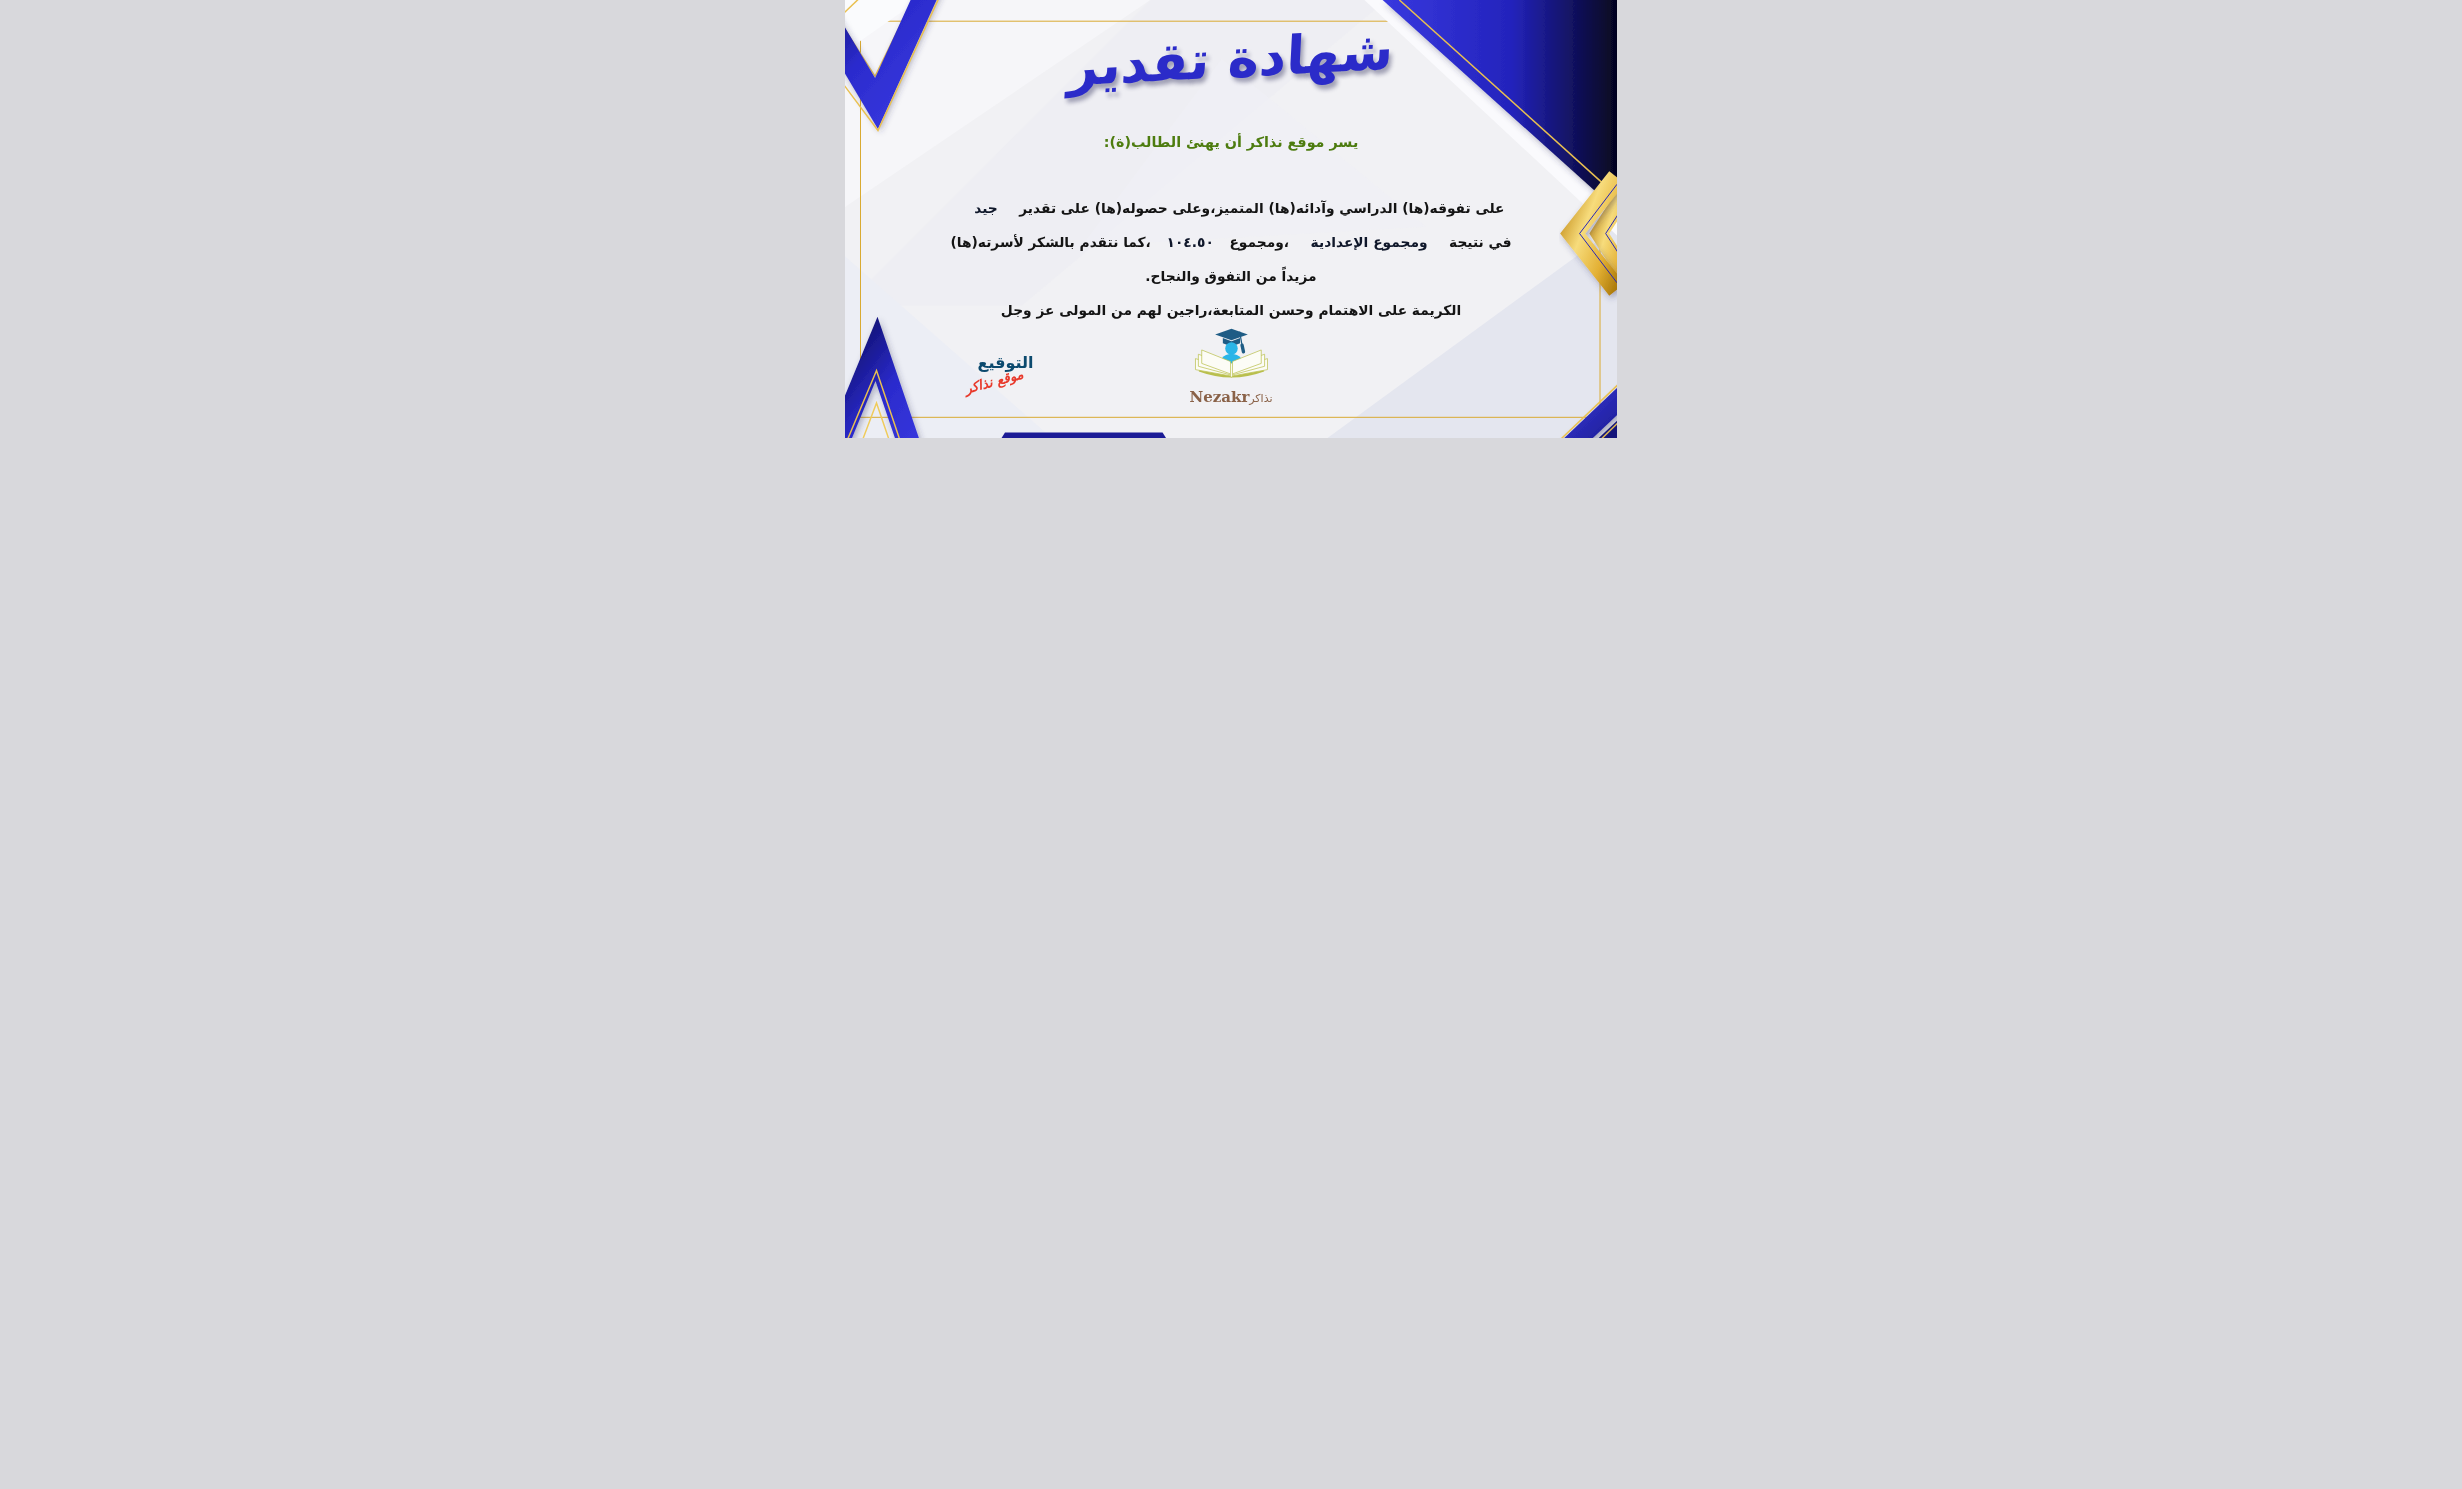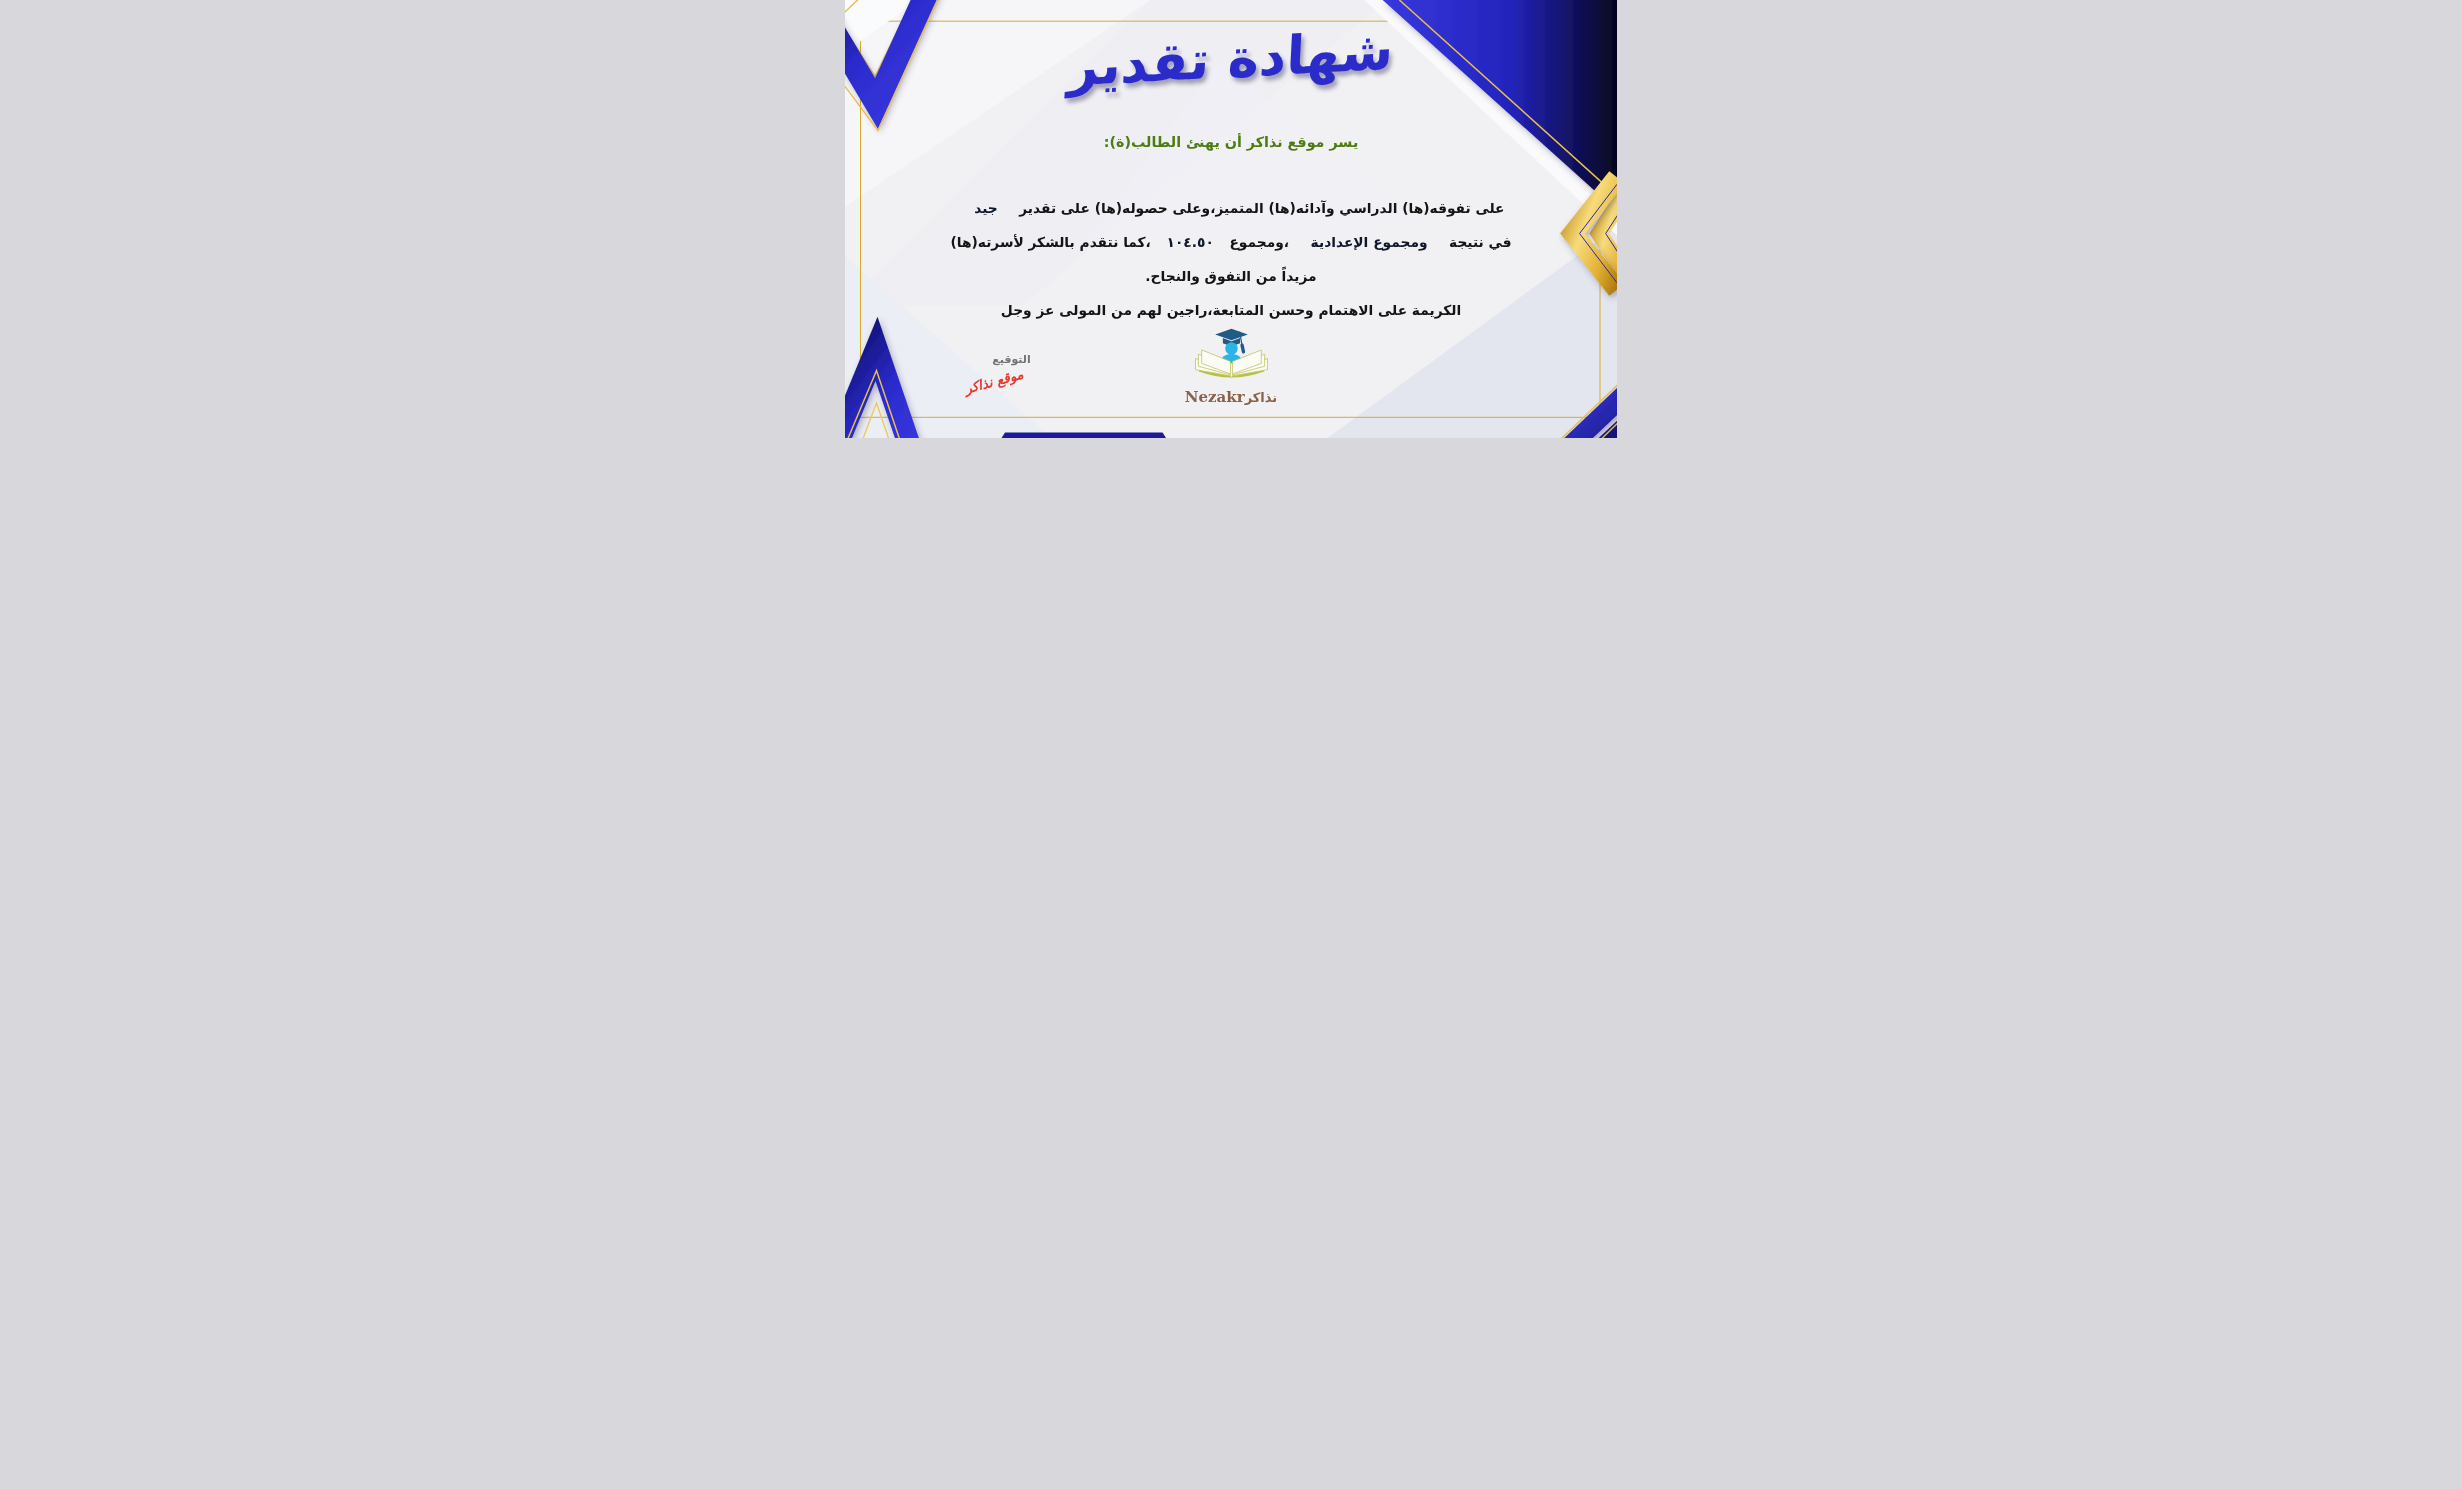--- a/index.html
+++ b/index.html
@@ -27,35 +27,35 @@
   }
   .bodytext{
     position:absolute;top:197px;left:29.5px;right:29.5px;margin:0;
     direction:rtl;font-size:13.8px;font-weight:bold;color:#141414;
   }
   .bodytext p{margin:0 0 11.3px 0;line-height:22.7px;}
   .red{color:#0f172a;}
   .gap{display:inline-block;margin:0 16.7px;}
   .gap-sm{display:inline-block;margin:0 10.8px;text-align:right;}
   .sig-label{
-    position:absolute;left:110px;top:353px;width:113px;
-    font-size:11px;font-weight:bold;color:#737373;direction:rtl;
+    position:absolute;left:104px;top:353px;width:113px;
+    font-size:16px;font-weight:bold;color:#0c4a6e;direction:rtl;
   }
   .sig-script{
     position:absolute;left:90px;top:374px;width:118px;
     font-size:13.3px;font-weight:bold;font-style:italic;color:#E8392B;
     direction:rtl;transform:rotate(-15deg);
   }
   .logo{
     position:absolute;left:50%;top:325px;transform:translateX(-50%);
     width:118px;text-align:center;
   }
   .brand{margin-top:1px;color:#8A6248;direction:ltr;white-space:nowrap;}
   .brand-latin{font-family:"DejaVu Serif",serif;font-weight:bold;font-size:15px;}
-  .brand-arabic{font-family:"DejaVu Sans",sans-serif;font-weight:bold;font-size:13px;}
+  .brand-arabic{font-family:"DejaVu Sans",sans-serif;font-weight:normal;font-size:11px;}
 </style>
 </head>
 <body>
 
 <div class="canvas">
 
   <svg class="deco" viewBox="0 0 1568 889" preserveAspectRatio="none" aria-hidden="true">
     <defs>
       <linearGradient id="gBlueTR" x1="0" y1="0" x2="1" y2="0">
         <stop offset="0" stop-color="#3838DF"></stop>

